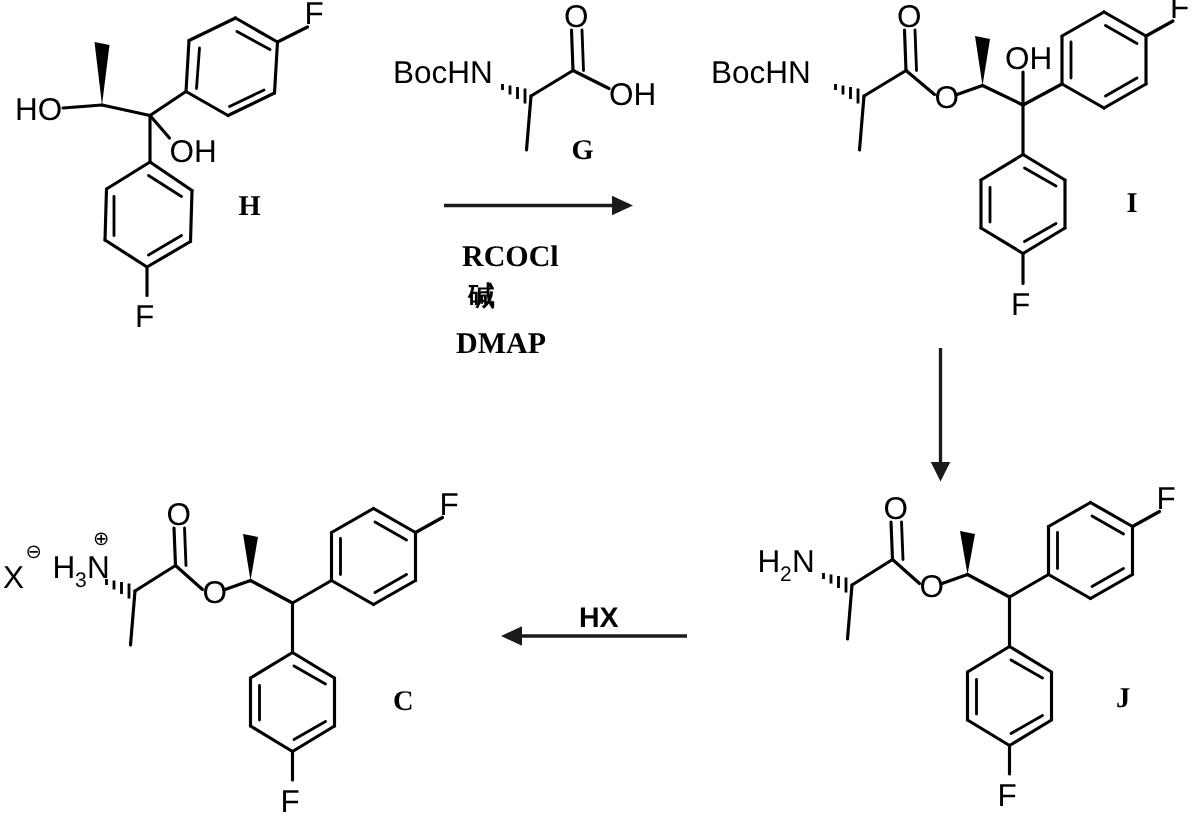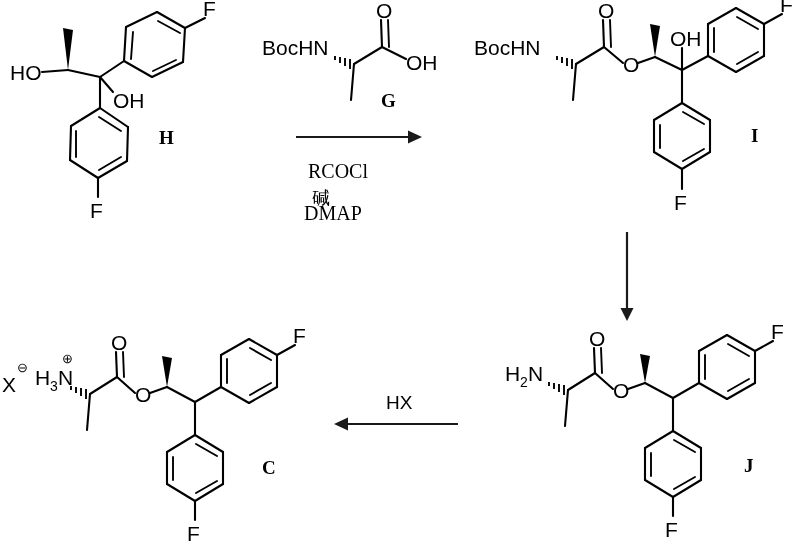--- a/index.html
+++ b/index.html
@@ -3,21 +3,21 @@
 <meta charset="utf-8">
 <style>
   html,body{margin:0;padding:0;background:#ffffff;}
   body{width:800px;height:545px;position:relative;overflow:hidden;
        font-family:"Liberation Serif", serif;color:#000;}
   .scheme{position:absolute;left:0;top:0;width:800px;height:545px;}
   .struct{position:absolute;}
   .lbl{position:absolute;font-family:"Liberation Serif", serif;font-weight:bold;
        font-size:19px;line-height:1;color:#000;}
   .cond{position:absolute;font-family:"Liberation Serif", serif;font-size:20px;
-        line-height:1.35;color:#000;white-space:nowrap;}
+        line-height:1.35;color:#000;white-space:nowrap;font-weight:bold;}
   .cond-cjk{font-family:"DejaVu Sans", sans-serif;font-size:18px;}
   .cond-hx{font-family:"Liberation Sans", sans-serif;font-size:19px;}
   svg{display:block;overflow:visible;}
   svg text{font-family:"Liberation Sans", sans-serif;fill:#000;}
   svg .atom{font-size:21px;}
   svg .sub{font-size:14px;}
   svg .chg{font-size:13px;}
   .bond{stroke:#000;stroke-width:2.1;fill:none;stroke-linecap:round;}
   .bond-thin{stroke:#000;stroke-width:1.9;fill:none;stroke-linecap:round;}
   .wedge{fill:#000;stroke:none;}
@@ -106,21 +106,21 @@
   <div class="lbl" style="left:381px;top:91px;">G</div>
 
   <div class="struct" style="left:296px;top:128px;">
     <svg width="128" height="18" viewBox="0 0 128 18">
       <line class="arrow-line" x1="0" y1="9" x2="112" y2="9"></line>
       <polygon class="arrow-head" points="112,2.5 126,9 112,15.5"></polygon>
     </svg>
   </div>
   <div class="cond" style="left:308px;top:158px;">RCOCl</div>
   <div class="cond cond-cjk" style="left:312px;top:186px;">碱</div>
-  <div class="cond" style="left:304px;top:200px;">DMAP</div>
+  <div class="cond" style="left:304px;top:216px;">DMAP</div>
 
   <div class="struct" style="left:466px;top:0px;">
     <svg width="334" height="235" viewBox="0 0 334 235">
 
       <g class="hash">
         <line x1="91" y1="56" x2="91" y2="60"></line>
         <line x1="96" y1="57" x2="96" y2="63"></line>
         <line x1="101" y1="58" x2="101" y2="66"></line>
         <line x1="106" y1="59" x2="106" y2="69"></line>
       </g>
@@ -244,21 +244,21 @@
     </svg>
   </div>
   <div class="lbl" style="left:744px;top:456px;">J</div>
 
   <div class="struct" style="left:334px;top:415px;">
     <svg width="124" height="18" viewBox="0 0 124 18">
       <line class="arrow-line" x1="14" y1="9" x2="124" y2="9"></line>
       <polygon class="arrow-head" points="14,2.5 0,9 14,15.5"></polygon>
     </svg>
   </div>
-  <div class="cond cond-hx" style="left:386px;top:390px;">HX</div>
+  <div class="cond cond-hx" style="left:386px;top:400px;">HX</div>
 
   <div class="struct" style="left:0px;top:330px;">
     <svg width="330" height="215" viewBox="0 0 330 215">
 
       <g class="hash">
         <line x1="71" y1="56" x2="71" y2="60"></line>
         <line x1="76" y1="57" x2="76" y2="63"></line>
         <line x1="81" y1="58" x2="81" y2="66"></line>
         <line x1="86" y1="59" x2="86" y2="69"></line>
       </g>

